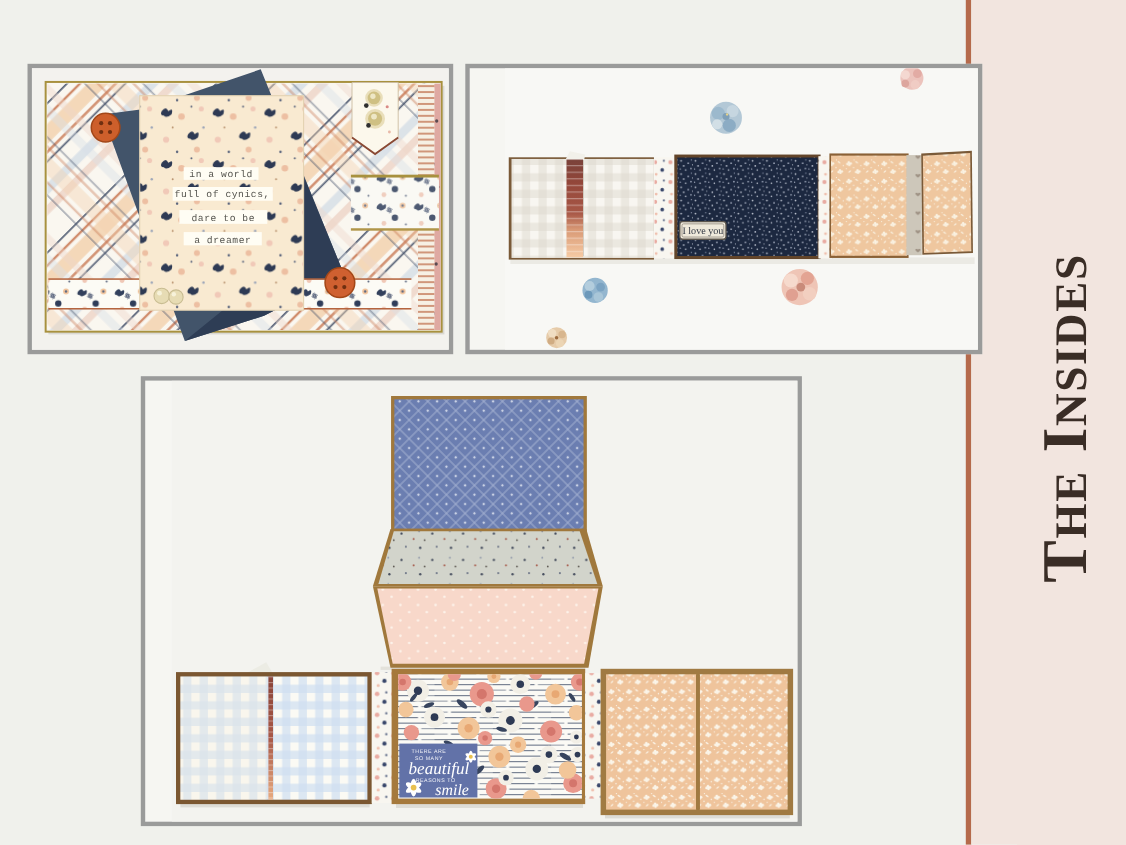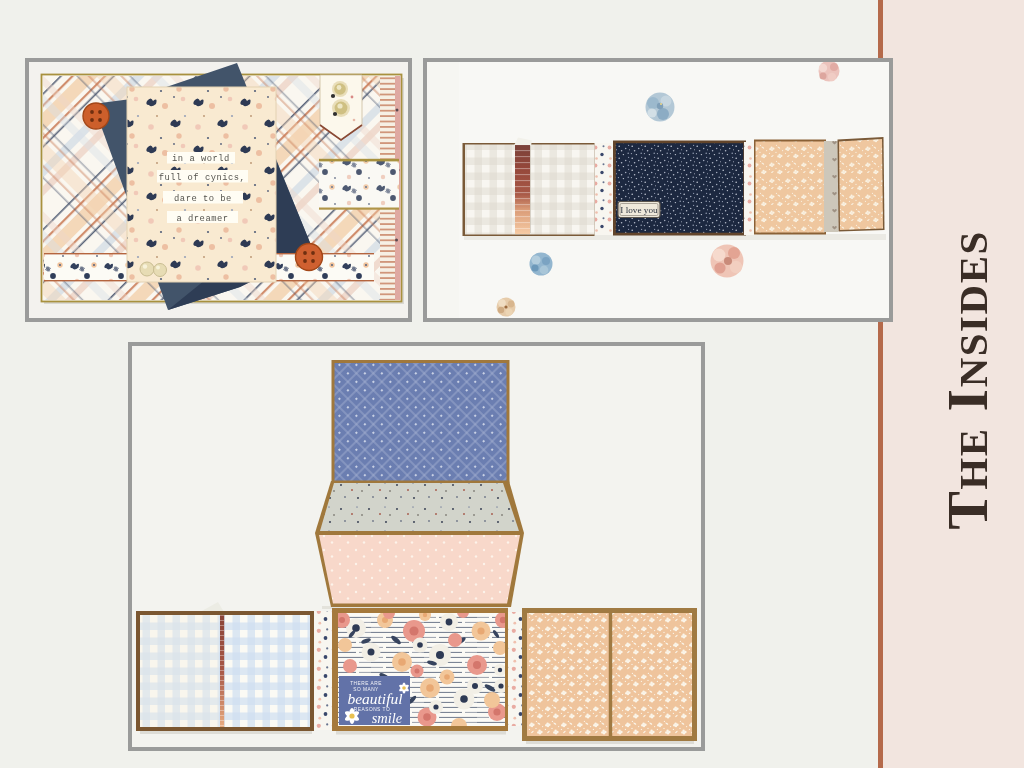--- a/index.html
+++ b/index.html
@@ -318,21 +318,21 @@
       <circle cx="474" cy="307" r="9.5" fill="#e6cba9"></circle>
       <circle cx="470" cy="303" r="3.8" fill="#f0ddc2"></circle>
       <circle cx="479" cy="304" r="3.4" fill="#d8b68e"></circle>
       <circle cx="477" cy="312" r="3.6" fill="#ecd5b4"></circle>
       <circle cx="469" cy="310" r="3.2" fill="#d0ac83"></circle>
       <circle cx="474" cy="307" r="1.6" fill="#9c6b3f"></circle>
     </g>
   </svg>
 </div>
 
-<div class="frame" style="left:128px;top:342px;width:569px;height:401px;">
+<div class="frame" style="left:128px;top:342px;width:569px;height:401px;padding-left:24px;">
   <svg width="569" height="401" viewBox="132 346 569 401" id="svg3">
     <defs>
       <pattern id="blueDiamond" width="12" height="12" patternUnits="userSpaceOnUse" patternTransform="rotate(45)">
         <rect width="12" height="12" fill="#6b7eb1"></rect>
         <rect width="12" height="12" fill="none" stroke="#a9b5d4" stroke-width="0.8"></rect>
         <rect x="5" y="5" width="2" height="2" fill="#c9d1e4"></rect>
       </pattern>
       <pattern id="grayDots" width="28" height="24" patternUnits="userSpaceOnUse">
         <rect width="28" height="24" fill="#d2d4cb"></rect>
         <circle cx="5" cy="5" r="1.05" fill="#434b5c"></circle>

